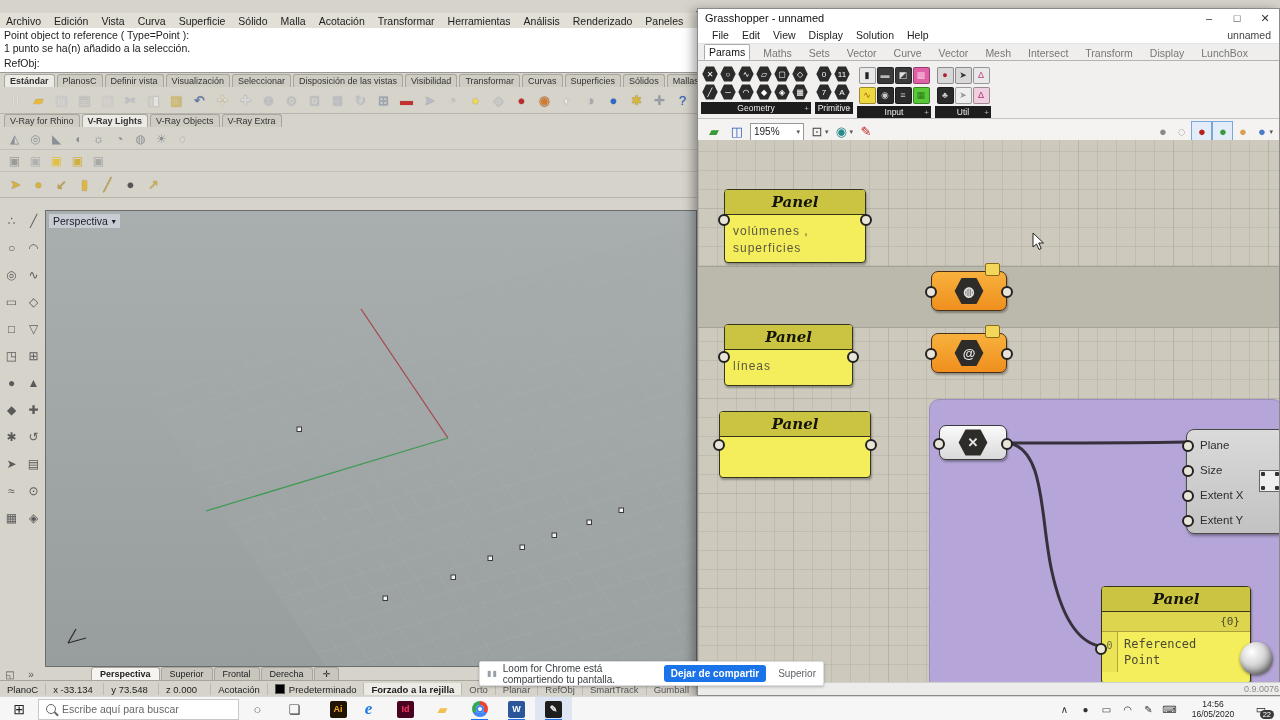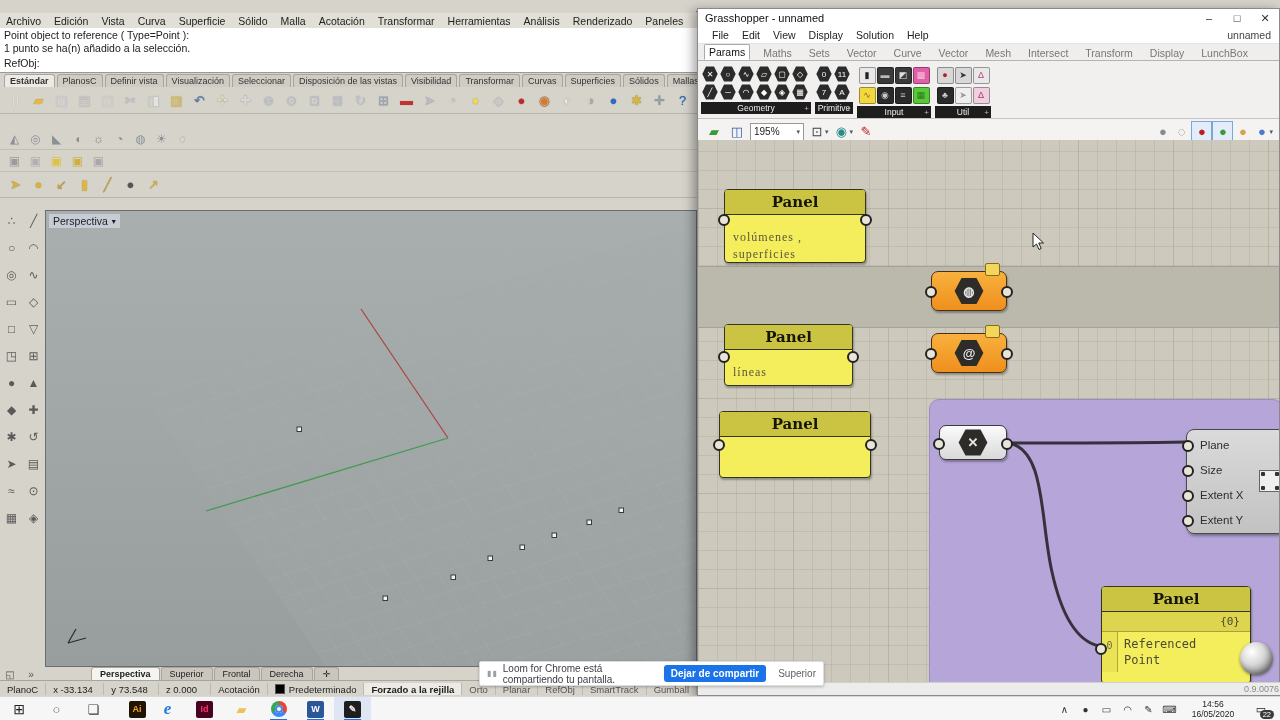--- a/index.html
+++ b/index.html
@@ -100,22 +100,22 @@
              repeating-linear-gradient(90deg, rgba(110,108,96,.10) 0 1px, transparent 1px 95px);}
   .band{position:absolute;left:0;top:126px;width:581px;height:60px;background:#bbb8ac;
         border-top:1px solid #a5a298;border-bottom:1px solid #a5a298;}
   .pgroup{position:absolute;left:231px;top:259px;width:352px;height:285px;background:#b5a5d8;
           border:1px solid #9c8cc2;border-radius:10px 10px 0 0;}
   #wires{position:absolute;left:0;top:0;width:581px;height:544px;}
   .gpanel{position:absolute;background:#f4ee5c;border:1.5px solid #35351a;border-radius:4px;
           box-shadow:1px 2px 2px rgba(0,0,0,.3);box-sizing:border-box;}
   .pt{height:24px;background:#cbc342;border-bottom:1.5px solid #35351a;border-radius:2px 2px 0 0;
       display:flex;align-items:center;justify-content:center;
-      font-family:"DejaVu Serif",serif;font-weight:bold;font-size:15px;color:#15150a;}
-  .pb{padding:14px 8px;font-family:Liberation Serif, serif;font-size:12px;color:#5a5740;
+      font-family:"DejaVu Serif",serif;font-style:italic;font-weight:bold;font-size:15px;color:#15150a;}
+  .pb{padding:8px 8px;font-family:Liberation Sans, sans-serif;font-size:12px;color:#5a5740;
       line-height:17px;letter-spacing:1px;white-space:nowrap;}
   .nub{position:absolute;width:8px;height:8px;background:#e8e4d8;border:2px solid #222;border-radius:50%;}
   .nub.l{left:-7px;} .nub.r{right:-7px;}
   .ph{height:19px;background:#ddd54e;border-bottom:1px solid #a8a040;display:flex;align-items:center;
       justify-content:flex-end;padding-right:10px;font-family:"DejaVu Sans Mono",monospace;font-size:11px;color:#4a4a30;}
   .prow{display:flex;}
   .pidx{width:15px;background:#eae455;border-right:1px solid #b0a940;font-family:"DejaVu Sans Mono",monospace;
         font-size:10px;color:#6a6a4a;display:flex;justify-content:center;padding-top:8px;}
   .ptxt{padding:4px 6px;font-family:"DejaVu Sans Mono",monospace;font-size:12px;color:#4a4a35;line-height:16px;}
   .gcomp{position:absolute;border:1.5px solid #4a3014;border-radius:7px;
@@ -258,20 +258,27 @@
       <span class="icon21" style="color: rgb(200, 200, 200);">◆</span>
       <span class="icon21" style="color: rgb(194, 42, 42);">●</span>
       <span class="icon21" style="color: rgb(216, 122, 40);">◉</span>
       <span class="icon21" style="color: rgb(232, 232, 232);">◐</span>
       <span class="icon21" style="color: rgb(168, 170, 180);">◑</span>
       <span class="icon21" style="color: rgb(42, 106, 200);">●</span>
       <span class="icon21" style="color: rgb(216, 184, 58);">✱</span>
       <span class="icon21" style="color: rgb(138, 150, 164);">✛</span>
       <span class="icon21" style="color: rgb(42, 106, 200);">?</span>
     </div>
+  <div class="r-vtabs">
+
+  <span class="r-ttab">V-Ray for Rhino</span>
+      <span class="r-ttab active">V-Ray Lights</span>
+      <span class="r-ttab">V-Ray Objects</span>
+      <span class="r-ttab">V-Ray Extra</span>
+    </div>
   <div class="r-vicons">
 
   <span class="icon19" style="color:#8a9096">◭</span>
       <span class="icon19" style="color:#8a9096">◎</span>
       <span class="icon19" style="color:#8a9096">◣</span>
       <span class="icon19" style="color:#8a9096">◖</span>
       <span class="icon19" style="color:#8a9096">☼</span>
       <span class="icon19" style="color:#8a9096">◔</span>
       <span class="icon19" style="color:#8a9096">◍</span>
       <span class="icon19" style="color:#8a9096">☀</span>
@@ -702,20 +709,24 @@
 
 <div id="loom">
   <span class="loom-pause">▮▮</span>
   <span>Loom for Chrome está compartiendo tu pantalla.</span>
   <span class="loom-stop">Dejar de compartir</span>
   <span class="loom-hide">Superior</span>
 </div>
 
 <div id="task">
   <span class="tk-start">⊞</span>
+  <span class="tk-search">
+    <span class="mag"></span>
+    <span>Escribe aquí para buscar</span>
+  </span>
   <span style="display:flex">
 
       <span class="tk-app">
         <span style="color: rgb(90, 90, 90);">○</span>
       </span>
 
       <span class="tk-app">
         <span style="color: rgb(58, 58, 58);">❏</span>
       </span>
 

